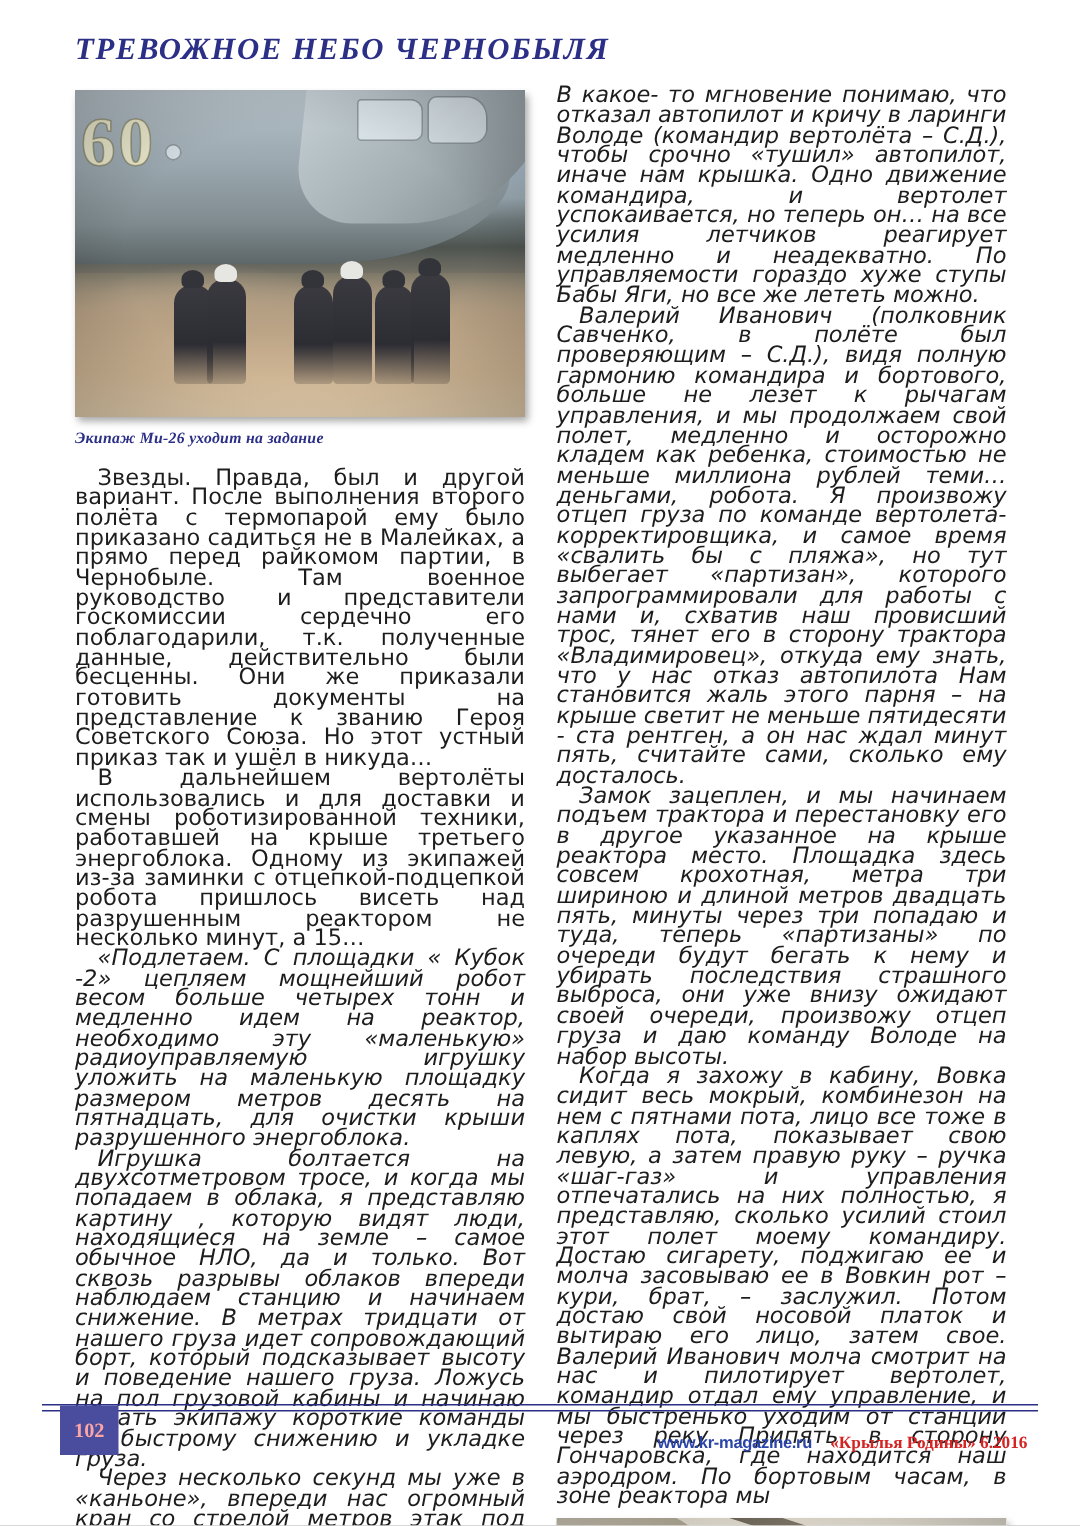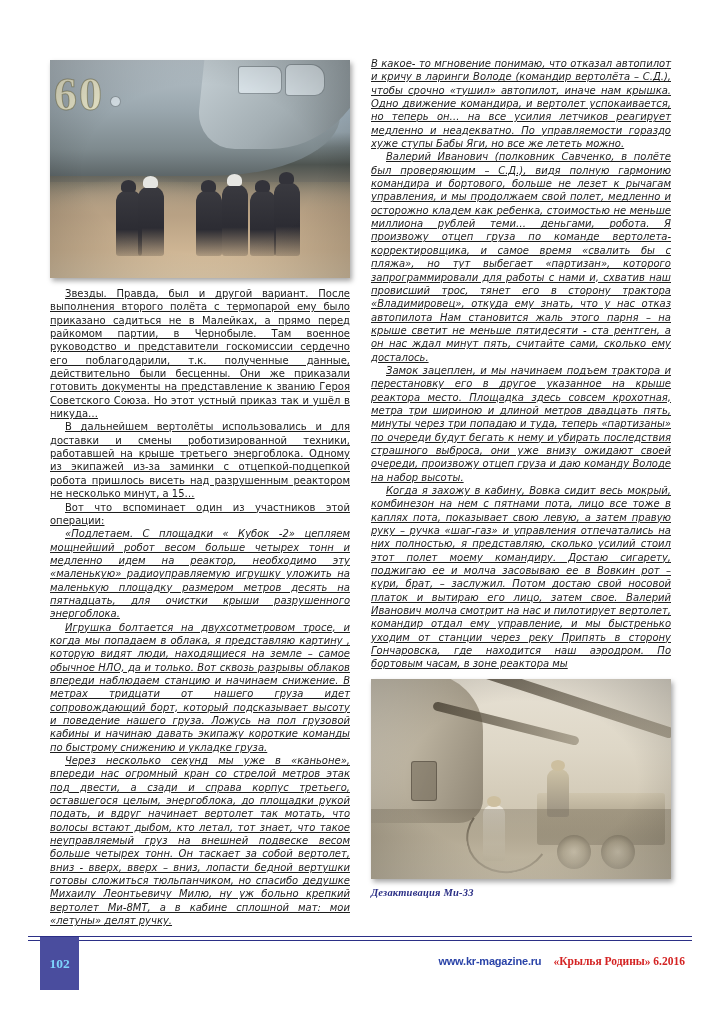--- a/index.html
+++ b/index.html
@@ -184,28 +184,27 @@
     font-weight: bold;
     font-size: 10.5px;
     color: #2b2f86;
     letter-spacing: 0.2px;
     margin: 0 0 14px 0;
   }
 
   
   .body-text {
     font-family: "DejaVu Sans", sans-serif;
-    font-size: 10px;
+    font-size: 15px;
     line-height: 13.35px;
     color: #1d1d1d;
     text-align: justify;
     text-indent: 15px;
     margin: 0 0 0 0;
     hyphens: auto;
-    text-decoration: underline;
   }
   .body-text.no-indent { text-indent: 0; }
   .body-text.quote {
     font-style: italic;
     font-family: "DejaVu Sans", sans-serif;
   }
 
   
   .footer-rule {
     position: absolute;
@@ -214,23 +213,23 @@
     height: 1px;
     background: #2b2f86;
   }
   .footer-rule.r1 { top: 936px; }
   .footer-rule.r2 { top: 940px; }
   .page-num-badge {
     position: absolute;
     left: 40px;
     top: 937px;
     width: 39px;
-    height: 53px;
+    height: 33px;
     background: #4a4d9e;
-    color: #7dd3fc;
+    color: #fca5a5;
     font-family: "Liberation Serif", serif;
     font-weight: bold;
     font-size: 13.5px;
     display: flex;
     align-items: center;
     justify-content: center;
   }
   .footer-right {
     position: absolute;
     right: 35px;
@@ -250,43 +249,44 @@
     font-size: 11.5px;
     color: #d42323;
     margin-left: 7px;
   }
 </style>
 </head>
 <body>
 
 <div class="page">
 
+  <div class="article-title">ТРЕВОЖНОЕ  НЕБО  ЧЕРНОБЫЛЯ</div>
 
   <div class="col col-left">
 
     <div class="photo photo-top">
       <div class="heli-body"></div>
       <div class="heli-nose"></div>
       <div class="heli-window" style="left:188px; top:6px; width:42px; height:26px; border-radius:3px 8px 6px 3px;"></div>
       <div class="heli-window" style="left:235px; top:4px; width:38px; height:30px; border-radius:6px 14px 10px 4px;"></div>
       <div class="heli-window" style="left:60px; top:36px; width:9px; height:9px; border-radius:50%;"></div>
       <div class="heli-num">60</div>
       <div class="grass"></div>
       <div class="crew" style="left:66px;"></div>
       <div class="crew cap" style="left:88px; height:70px;"></div>
       <div class="crew" style="left:146px;"></div>
       <div class="crew cap" style="left:172px; height:72px;"></div>
       <div class="crew" style="left:200px;"></div>
       <div class="crew" style="left:224px; height:74px;"></div>
       <div class="photo-vignette"></div>
     </div>
+    <div class="caption">Экипаж Ми-26 уходит на задание</div>
 
     <p class="body-text">Звезды. Правда, был и другой вариант. После выполнения второго полёта с термопарой ему было приказано садиться не в Малейках, а прямо перед райкомом партии, в Чернобыле. Там военное руководство и представители госкомиссии сердечно его поблагодарили, т.к. полученные данные, действительно были бесценны. Они же приказали готовить документы на представление к званию Героя Советского Союза. Но этот устный приказ так и ушёл в никуда…</p>
     <p class="body-text">В дальнейшем вертолёты использовались и для доставки и смены роботизированной техники, работавшей на крыше третьего энергоблока. Одному из экипажей из-за заминки с отцепкой-подцепкой робота пришлось висеть над разрушенным реактором не несколько минут, а 15…</p>
-    <p class="body-text">Вот что вспоминает один из участников этой операции:</p>
     <p class="body-text quote">«Подлетаем. С площадки « Кубок -2» цепляем мощнейший робот весом больше четырех тонн и медленно идем на реактор, необходимо эту «маленькую» радиоуправляемую игрушку уложить на маленькую площадку размером метров десять на пятнадцать, для очистки крыши разрушенного энергоблока.</p>
     <p class="body-text quote">Игрушка болтается на двухсотметровом тросе, и когда мы попадаем в облака, я представляю картину , которую видят люди, находящиеся на земле – самое обычное НЛО, да и только. Вот сквозь разрывы облаков впереди наблюдаем станцию и начинаем снижение. В метрах тридцати от нашего груза идет сопровождающий борт, который подсказывает высоту и поведение нашего груза. Ложусь на пол грузовой кабины и начинаю давать экипажу короткие команды по быстрому снижению и укладке груза.</p>
     <p class="body-text quote">Через несколько секунд мы уже в «каньоне», впереди нас огромный кран со стрелой метров этак под двести, а сзади и справа корпус третьего, оставшегося целым, энергоблока, до площадки рукой подать, и вдруг начинает вертолет так мотать, что волосы встают дыбом, кто летал, тот знает, что такое неуправляемый груз на внешней подвеске весом больше четырех тонн. Он таскает за собой вертолет, вниз - вверх, вверх – вниз, лопасти бедной вертушки готовы сложиться тюльпанчиком, но спасибо дедушке Михаилу Леонтьевичу Милю, ну уж больно крепкий вертолет Ми-8МТ, а в кабине сплошной мат: мои «летуны» делят ручку.</p>
   </div>
 
   <div class="col col-right">
     <p class="body-text quote no-indent">В какое- то мгновение понимаю, что отказал автопилот и кричу в ларинги Володе (командир вертолёта – С.Д.), чтобы срочно «тушил» автопилот, иначе нам крышка. Одно движение командира, и вертолет успокаивается, но теперь он… на все усилия летчиков реагирует медленно и неадекватно. По управляемости гораздо хуже ступы Бабы Яги, но все же лететь можно.</p>
     <p class="body-text quote">Валерий Иванович (полковник Савченко, в полёте был проверяющим – С.Д.), видя полную гармонию командира и бортового, больше не лезет к рычагам управления, и мы продолжаем свой полет, медленно и осторожно кладем как ребенка, стоимостью не меньше миллиона рублей теми… деньгами, робота. Я произвожу отцеп груза по команде вертолета-корректировщика, и самое время «свалить бы с пляжа», но тут выбегает «партизан», которого запрограммировали для работы с нами и, схватив наш провисший трос, тянет его в сторону трактора «Владимировец», откуда ему знать, что у нас отказ автопилота Нам становится жаль этого парня – на крыше светит не меньше пятидесяти - ста рентген, а он нас ждал минут пять, считайте сами, сколько ему досталось.</p>
     <p class="body-text quote">Замок зацеплен, и мы начинаем подъем трактора и перестановку его в другое указанное на крыше реактора место. Площадка здесь совсем крохотная, метра три шириною и длиной метров двадцать пять, минуты через три попадаю и туда, теперь «партизаны» по очереди будут бегать к нему и убирать последствия страшного выброса, они уже внизу ожидают своей очереди, произвожу отцеп груза и даю команду Володе на набор высоты.</p>
     <p class="body-text quote">Когда я захожу в кабину, Вовка сидит весь мокрый, комбинезон на нем с пятнами пота, лицо все тоже в каплях пота, показывает свою левую, а затем правую руку – ручка «шаг-газ» и управления отпечатались на них полностью, я представляю, сколько усилий стоил этот полет моему командиру. Достаю сигарету, поджигаю ее и молча засовываю ее в Вовкин рот – кури, брат, – заслужил. Потом достаю свой носовой платок и вытираю его лицо, затем свое. Валерий Иванович молча смотрит на нас и пилотирует вертолет, командир отдал ему управление, и мы быстренько уходим от станции через реку Припять в сторону Гончаровска, где находится наш аэродром. По бортовым часам, в зоне реактора мы</p>

